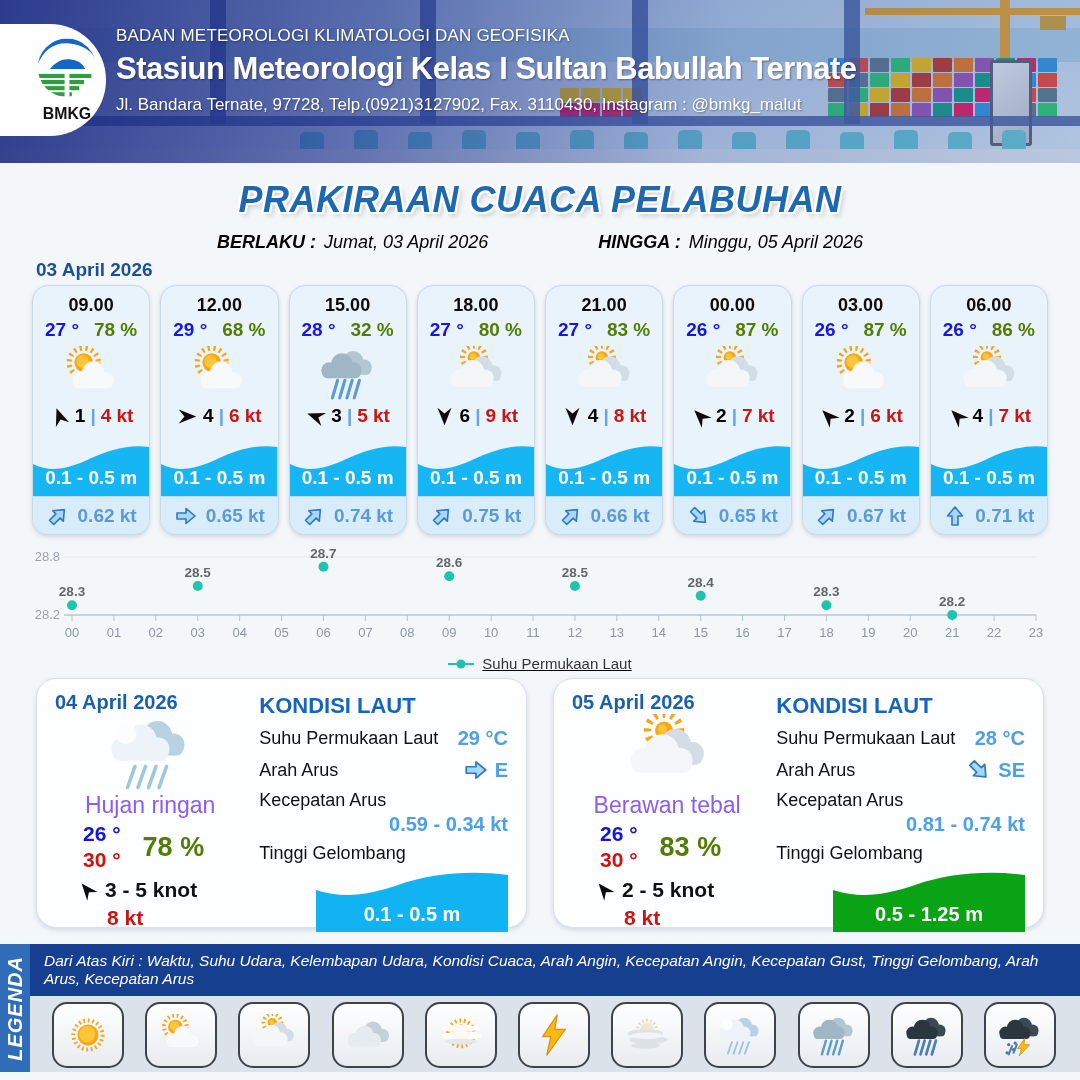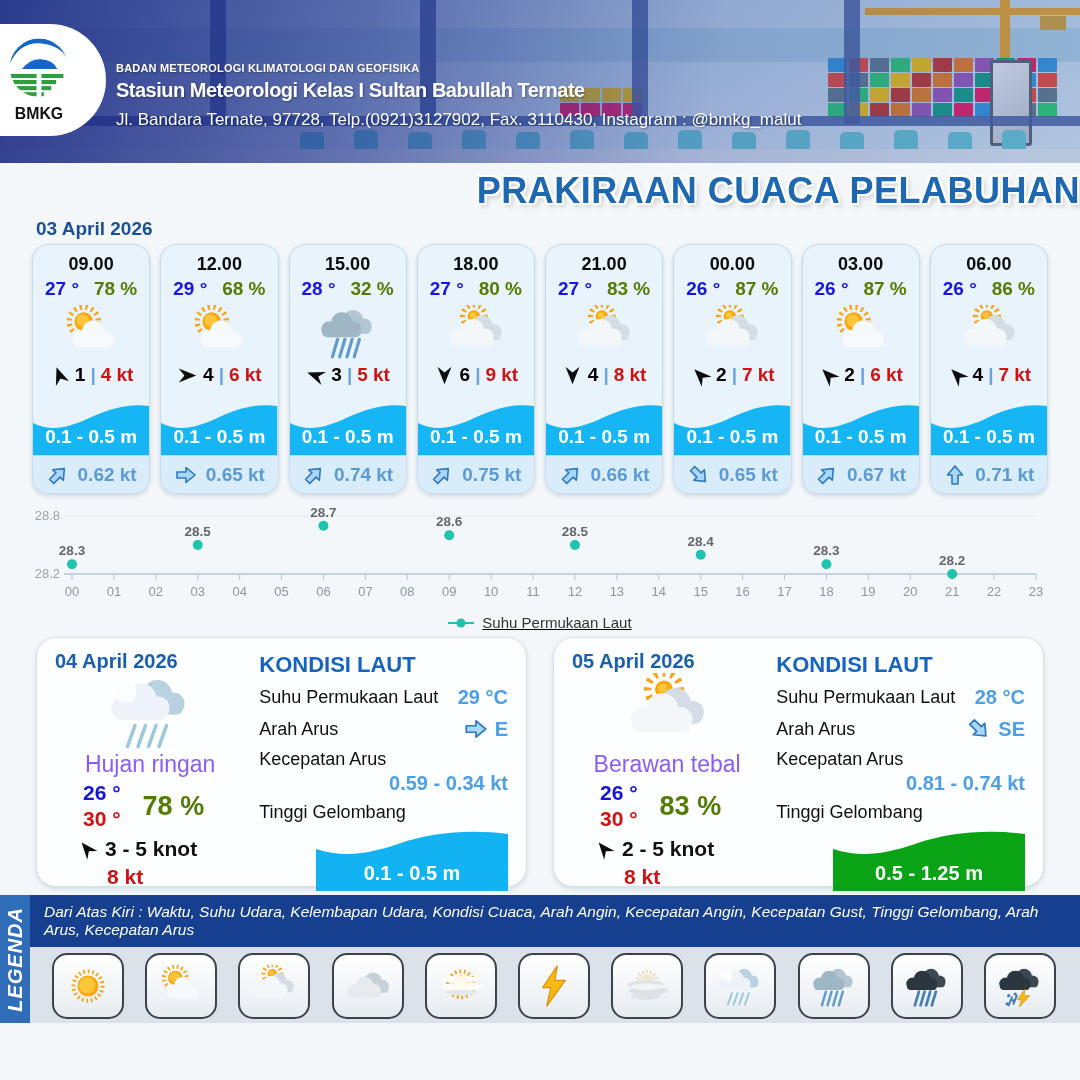--- a/index.html
+++ b/index.html
@@ -16,28 +16,28 @@
   .crane-mast { position:absolute; left:1000px; top:0; width:10px; height:120px; background:#e2a52c; }
   .crane-boom { position:absolute; left:865px; top:8px; width:215px; height:7px; background:#e2a52c; }
   .crane-cab  { position:absolute; left:1040px; top:16px; width:26px; height:14px; background:#caa23b; }
   .screen-kiosk { position:absolute; left:990px; top:60px; width:42px; height:86px; background:linear-gradient(135deg,#e8eef2,#b9c4cc); border:3px solid #5a6672; border-radius:3px; }
   .containers, .chairs { position:absolute; }
   .cbox { position:absolute; width:19px; height:14px; border-radius:1px; }
   .chair { position:absolute; width:24px; height:20px; background:#66c6d1; border-radius:5px 5px 2px 2px; }
   .hdr-overlay { position:absolute; inset:0;
     background:linear-gradient(100deg, rgba(24,38,128,.88) 0%, rgba(27,44,138,.62) 34%, rgba(44,66,158,.30) 66%, rgba(44,66,158,.18) 100%); }
   .logo-pill { position:absolute; left:0; top:24px; width:106px; height:112px; background:#fff;
-    border-radius:0 56px 56px 0; z-index:5; display:flex; align-items:center; justify-content:flex-start; }
+    border-radius:0 56px 56px 0; z-index:5; display:flex; align-items:center; justify-content:flex-end; }
   .hdr-text { position:absolute; left:116px; top:26px; z-index:4; color:#fff; text-shadow:1px 1px 2px rgba(0,0,0,.35); }
-  .hdr-agency { font-size:11px; font-weight:bold; letter-spacing:.2px;margin-top:36px; }
-  .hdr-station { font-size:20px; font-weight:bold; letter-spacing:-.5px; margin-top:5px; }
+  .hdr-agency { font-size:17px; font-weight:normal; letter-spacing:.2px; }
+  .hdr-station { font-size:31px; font-weight:bold; letter-spacing:-.5px; margin-top:5px; }
   .hdr-address { font-size:17px; margin-top:8px; }
 
   
-  .title-wrap { text-align:right; padding-top:7px; }
+  .title-wrap { text-align:center; padding-top:16px;font-style:italic; }
   .main-title { font-size:36px; font-weight:bold; color:#1d68b1; letter-spacing:.5px;
     text-shadow:-2px -2px 0 #fff, 2px -2px 0 #fff, -2px 2px 0 #fff, 2px 2px 0 #fff, 3px 4px 5px rgba(0,0,0,.18); }
   .port-title { font-size:27px; font-weight:bold; color:#4596d9; margin-top:3px;
     text-shadow:-1px -1px 0 #fff, 1px -1px 0 #fff, -1px 1px 0 #fff, 1px 1px 0 #fff; }
   .valid-row { display:flex; justify-content:center; gap:110px; margin-top:11px; font-size:18px; color:#000; }
   .valid-row b { font-weight:bold; margin-right:8px; }
   .date-label { margin:6px 0 4px 36px; font-size:19px; font-weight:bold; color:#1a4f9c; }
 
   
   .cards-row { display:flex; gap:10px; margin:0 32px; }
@@ -57,21 +57,21 @@
   .hc-wave .wave-text { position:absolute; bottom:7px; width:100%; text-align:center; color:#fff; font-size:19px; font-weight:bold; }
   .hc-current { height:38px; background:#d8ecfa; border-top:1px solid #bcd9ef; display:flex; align-items:center;
     justify-content:center; gap:8px; font-size:19px; font-weight:bold; color:#5b9bd5; }
   .dir-svg { display:inline-block; }
 
   
   .chart-wrap { margin:6px 28px 0;text-decoration:underline; }
   .chart-legend { display:flex; align-items:center; justify-content:center; gap:8px; font-size:15px; color:#333; margin-top:0; }
 
   
-  .daily-row { display:flex; gap:26px; margin:6px 36px 8px; }
+  .daily-row { display:flex; gap:26px; margin:6px 36px 16px; }
   .dcard { flex:1; height:250px; background:#fdfeff; border:1px solid #d7e1ea; border-radius:20px;
     box-shadow:0 2px 5px rgba(70,100,140,.20); padding:12px 18px; display:flex; gap:14px; }
   .d-left { width:42%; display:flex; flex-direction:column; }
   .d-date { font-size:20px; font-weight:bold; color:#1a5fae; }
   .d-icon { height:82px; display:flex; justify-content:center; }
   .d-icon svg { width:96px; height:78px; }
   .d-cond { text-align:center; font-size:23px; color:#8b5cf6; }
   .d-temps { display:flex; align-items:center; gap:22px; margin:3px 0 0 28px; }
   .d-tcol { display:flex; flex-direction:column; gap:2px; font-size:21px; font-weight:bold; }
   .d-tmin { color:#1414d9; }
@@ -212,20 +212,28 @@
   </div>
   <div class="hdr-text">
     <div class="hdr-agency">BADAN METEOROLOGI KLIMATOLOGI DAN GEOFISIKA</div>
     <div class="hdr-station">Stasiun Meteorologi Kelas I Sultan Babullah Ternate</div>
     <div class="hdr-address">Jl. Bandara Ternate, 97728, Telp.(0921)3127902, Fax. 3110430, Instagram : @bmkg_malut</div>
   </div>
 </div>
 
 <div class="title-wrap">
   <div class="main-title">PRAKIRAAN CUACA PELABUHAN</div>
+  <div class="valid-row">
+    <div>
+      <b>BERLAKU :</b><span>Jumat, 03 April 2026</span>
+    </div>
+    <div>
+      <b>HINGGA :</b><span>Minggu, 05 April 2026</span>
+    </div>
+  </div>
 </div>
 
 <div class="date-label">03 April 2026</div>
 
 <div class="cards-row" id="cards-row">
   <div class="hcard">
     <div class="hc-time">09.00</div>
     <div class="hc-temps">
       <span class="hc-temp">27 °</span>
       <span class="hc-rh">78 %</span>

